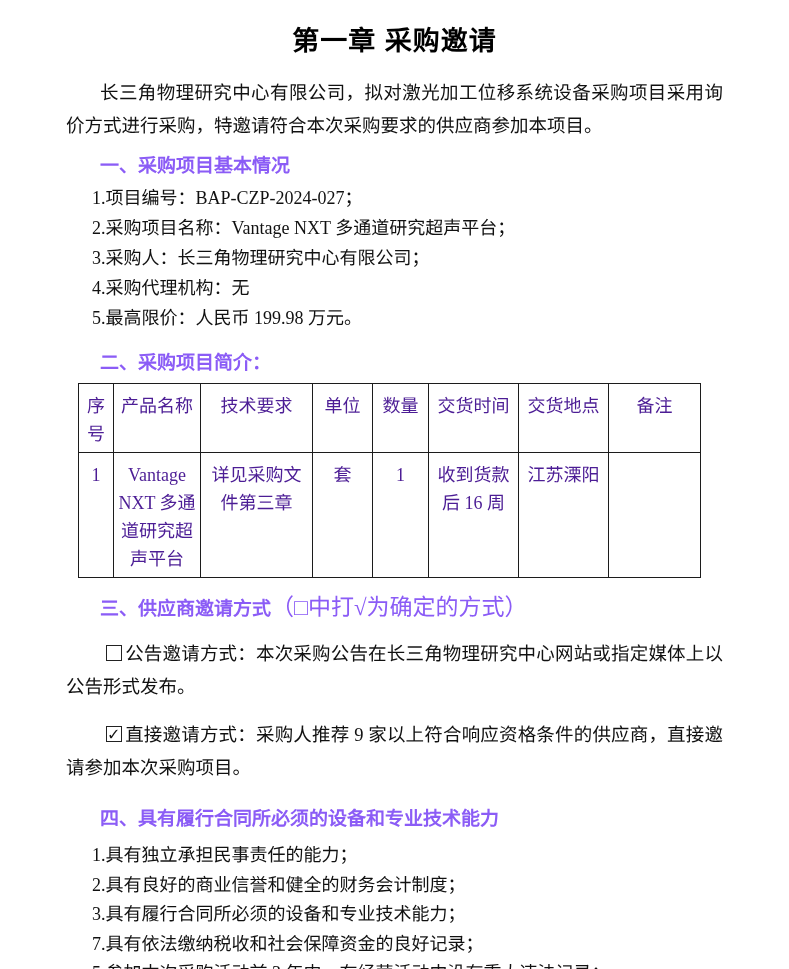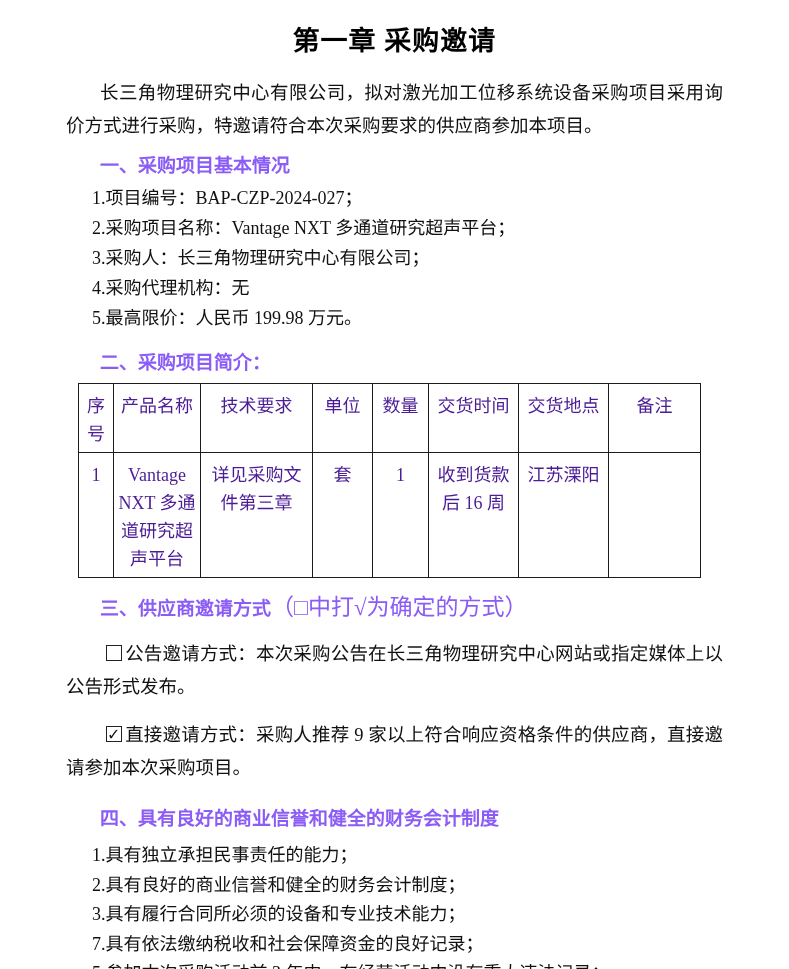--- a/index.html
+++ b/index.html
@@ -16,21 +16,21 @@
     padding: 0 66px;
     overflow: hidden;
     color: #111;
     font-family: "Liberation Serif", "DejaVu Serif", serif;
     font-size: 18px;
   }
   
   .doc-title {
     margin: 25px 0 0 0;
     text-align: center;
-    font-family: Liberation Serif, serif;
+    font-family: Liberation Sans, sans-serif;
     font-weight: bold;
     font-size: 27px;
     line-height: 33px;
     letter-spacing: 1px;
     color: #000;
   }
   
   .intro {
     margin: 19px 0 0 0;
     line-height: 33px;
@@ -167,21 +167,21 @@
       </tr>
     </tbody>
   </table>
 
   <h2 class="sec-heading gap-lg"><span>三、供应商邀请方式</span><span class="norm">（□中打√为确定的方式）</span></h2>
 
   <p class="option"><span class="cb"><span class="tick"></span></span><span>公告邀请方式：本次采购公告在长三角物理研究中心网站或指定媒体上以公告形式发布。</span></p>
 
   <p class="option"><span class="cb"><span class="tick">✓</span></span><span>直接邀请方式：采购人推荐 9 家以上符合响应资格条件的供应商，直接邀请参加本次采购项目。</span></p>
 
-  <h2 class="sec-heading gap-xl">四、具有良好的商业信誉和健全的财务会计制度</h2>
+  <h2 class="sec-heading gap-xl">四、具有履行合同所必须的设备和专业技术能力</h2>
 
   <div class="num-list tight" style="margin-top:8px">
     <p>1.具有独立承担民事责任的能力；</p>
     <p>2.具有良好的商业信誉和健全的财务会计制度；</p>
     <p>3.具有履行合同所必须的设备和专业技术能力；</p>
     <p>7.具有依法缴纳税收和社会保障资金的良好记录；</p>
     <p>5.参加本次采购活动前 3 年内，在经营活动中没有重大违法记录；</p>
 
   </div>
 

